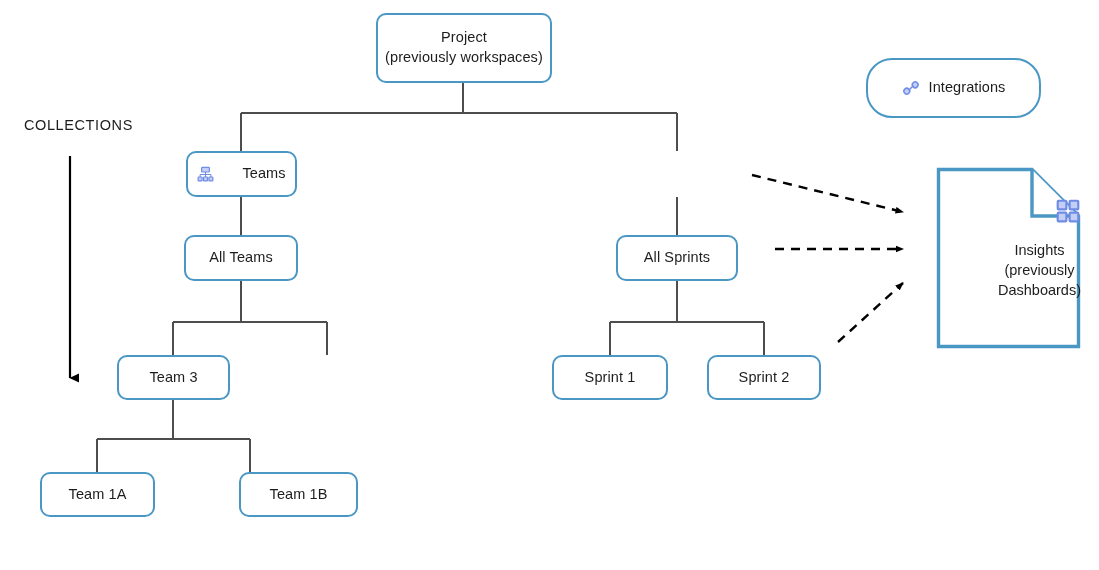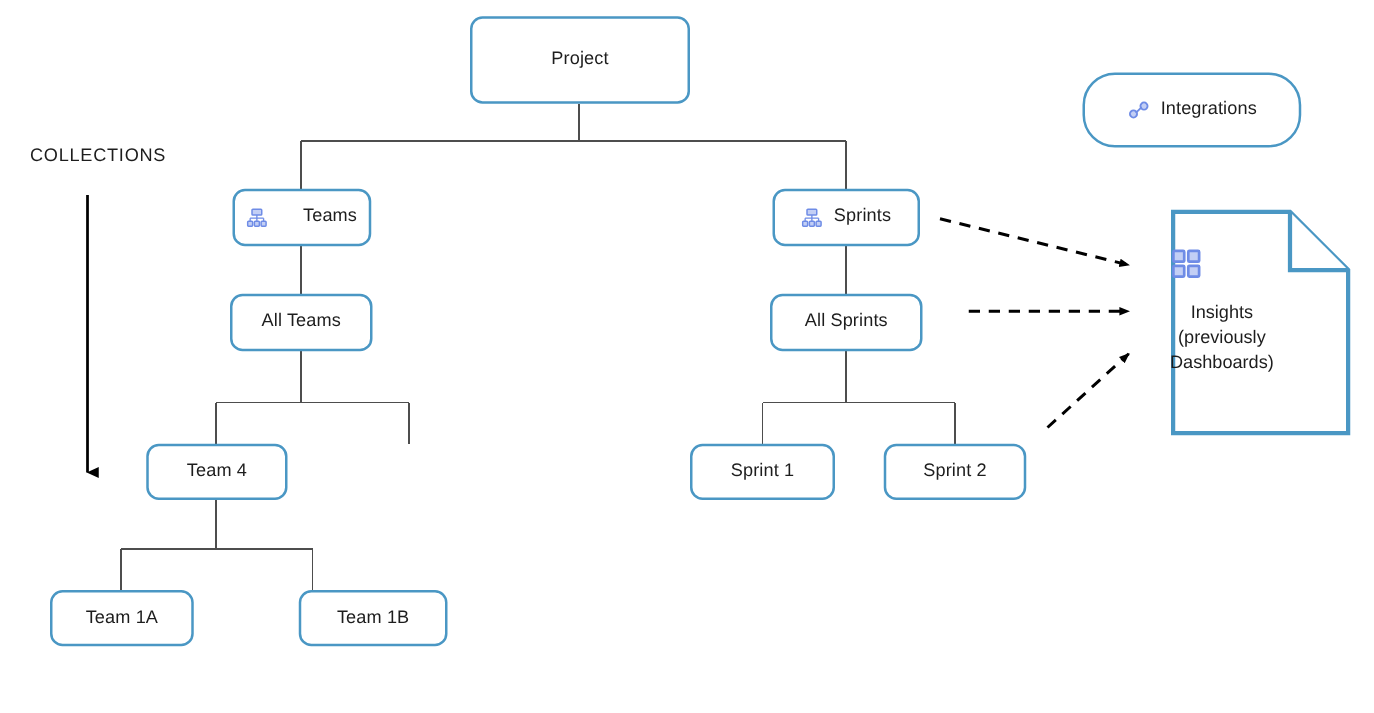--- a/index.html
+++ b/index.html
@@ -79,21 +79,21 @@
     height: 182px;
   }
   #insights-doc .doc-content {
     position: absolute;
     left: 0;
     top: 0;
     width: 145px;
     height: 182px;
     display: flex;
     flex-direction: column;
-    align-items: flex-start;
+    align-items: flex-end;
     justify-content: flex-start;
     padding-top: 31px;
     box-sizing: border-box;
   }
   #insights-doc .doc-label {
     margin-top: 16px;
     font-size: 14.5px;
     line-height: 1.38;
     color: #1d1d1d;
     text-align: center;
@@ -156,20 +156,21 @@
       <path d="M752,175 L903,212" marker-end="url(#arrowhead)"></path>
       <path d="M775,249 L903,249" marker-end="url(#arrowhead)"></path>
       <path d="M838,342 L903,283" marker-end="url(#arrowhead)"></path>
     </g>
   </svg>
 
   <div id="collections-label">COLLECTIONS</div>
 
   <div class="node node-2line" style="left:376px; top:13px; width:176px; height:70px;">
     <span class="lbl">Project</span>
+    <span class="lbl">(previously workspaces)</span>
   </div>
 
   <div class="node pill node-icon" style="left:866px; top:18px; width:175px; height:60px;">
     <span class="ico">
       <svg width="18" height="18" viewBox="0 0 24 24" xmlns="http://www.w3.org/2000/svg">
         <g fill="none" stroke="#6f8ce6" stroke-width="2" stroke-linecap="round">
           <rect x="2.6" y="12.4" width="7.6" height="7.6" rx="3.8" transform="rotate(-45 6.4 16.2)" fill="#c3cff5"></rect>
           <rect x="13.8" y="4.0" width="7.6" height="7.6" rx="3.8" transform="rotate(-45 17.6 7.8)" fill="#c3cff5"></rect>
           <path d="M9.4,14.6 L14.6,9.4"></path>
         </g>
@@ -188,47 +189,31 @@
           <rect x="16.8" y="15.5" width="5.6" height="5.6" rx="1"></rect>
         </g>
         <g stroke="#6f8ce6" stroke-width="1.5" fill="none">
           <path d="M12,8.5 L12,12 M4.4,12 L19.6,12 M4.4,12 L4.4,15.5 M12,12 L12,15.5 M19.6,12 L19.6,15.5"></path>
         </g>
       </svg>
     </span>
     <span class="lbl">Teams</span>
   </div>
 
-  <div class="node node-icon" style="left:618px; top:151px; width:118px; height:46px;">
-    <span class="ico">
-      <svg width="17" height="17" viewBox="0 0 24 24" xmlns="http://www.w3.org/2000/svg">
-        <g stroke="#6f8ce6" stroke-width="1.7" fill="#c3cff5">
-          <rect x="6.5" y="2" width="11" height="6.5" rx="1"></rect>
-          <rect x="1.6" y="15.5" width="5.6" height="5.6" rx="1"></rect>
-          <rect x="9.2" y="15.5" width="5.6" height="5.6" rx="1"></rect>
-          <rect x="16.8" y="15.5" width="5.6" height="5.6" rx="1"></rect>
-        </g>
-        <g stroke="#6f8ce6" stroke-width="1.5" fill="none">
-          <path d="M12,8.5 L12,12 M4.4,12 L19.6,12 M4.4,12 L4.4,15.5 M12,12 L12,15.5 M19.6,12 L19.6,15.5"></path>
-        </g>
-      </svg>
-    </span>
-    <span class="lbl">Sprints</span>
-  </div>
 
   <div class="node" style="left:184px; top:235px; width:114px; height:46px;">
     <span class="lbl">All Teams</span>
   </div>
 
   <div class="node" style="left:616px; top:235px; width:122px; height:46px;">
     <span class="lbl">All Sprints</span>
   </div>
 
   <div class="node" style="left:117px; top:355px; width:113px; height:45px;">
-    <span class="lbl">Team 4</span>
+    <span class="lbl">Team 3</span>
   </div>
 
 
   <div class="node" style="left:552px; top:355px; width:116px; height:45px;">
     <span class="lbl">Sprint 1</span>
   </div>
 
   <div class="node" style="left:707px; top:355px; width:114px; height:45px;">
     <span class="lbl">Sprint 2</span>
   </div>

